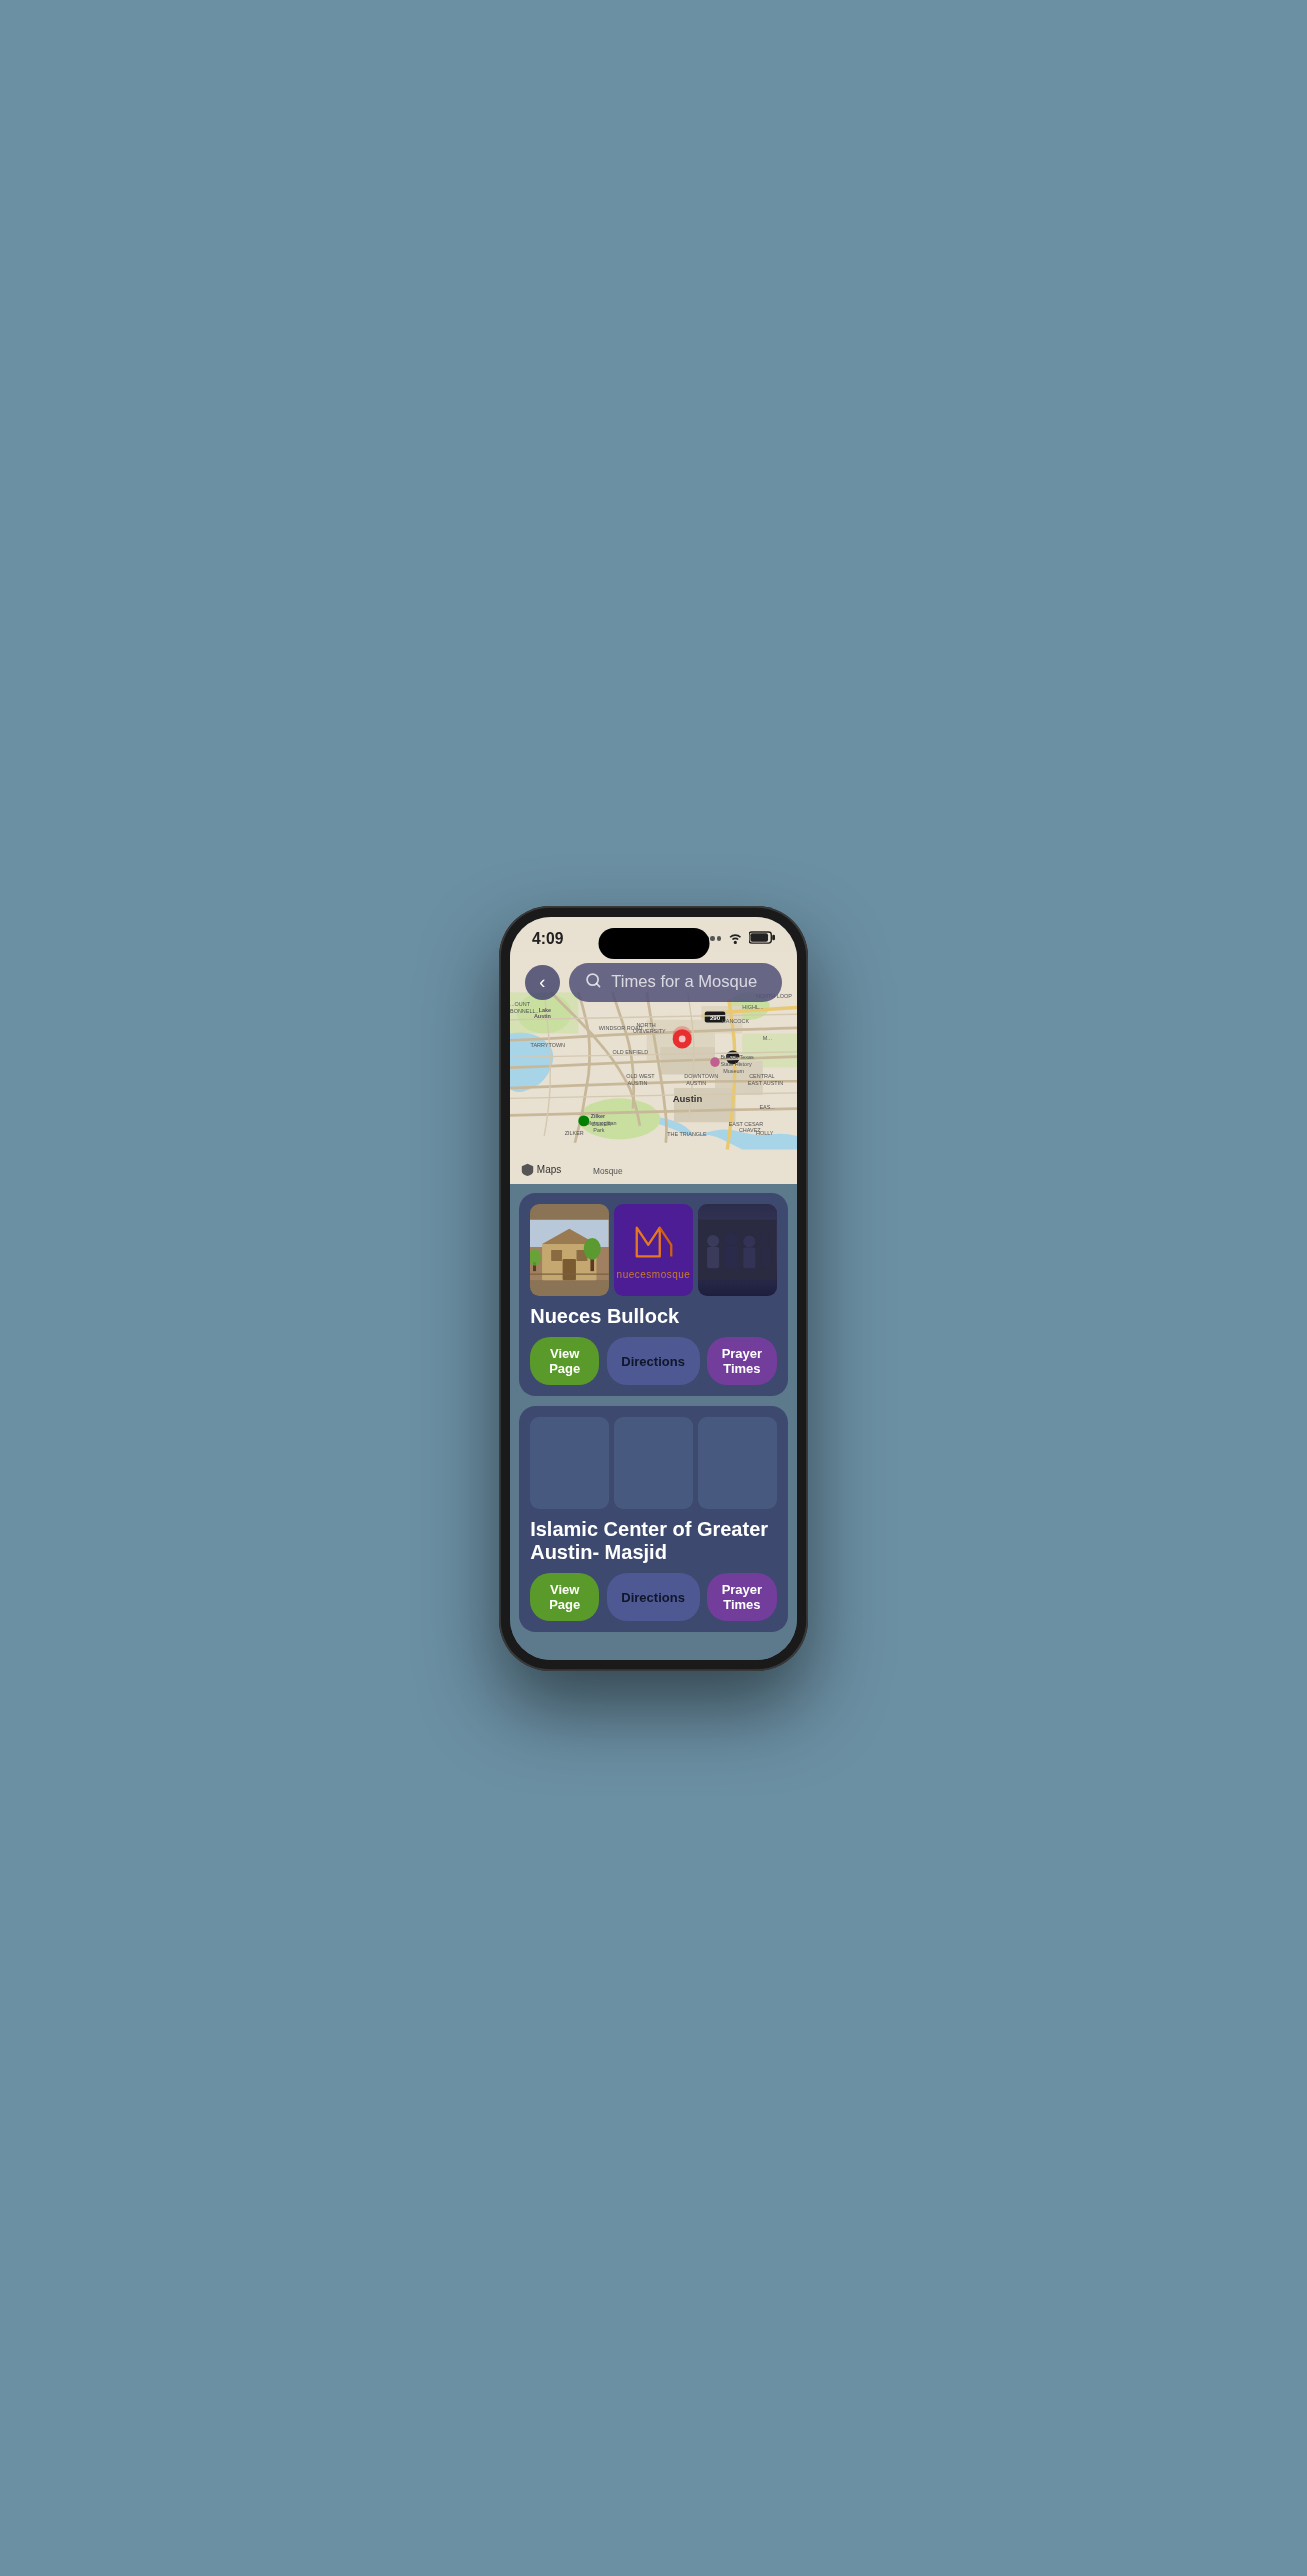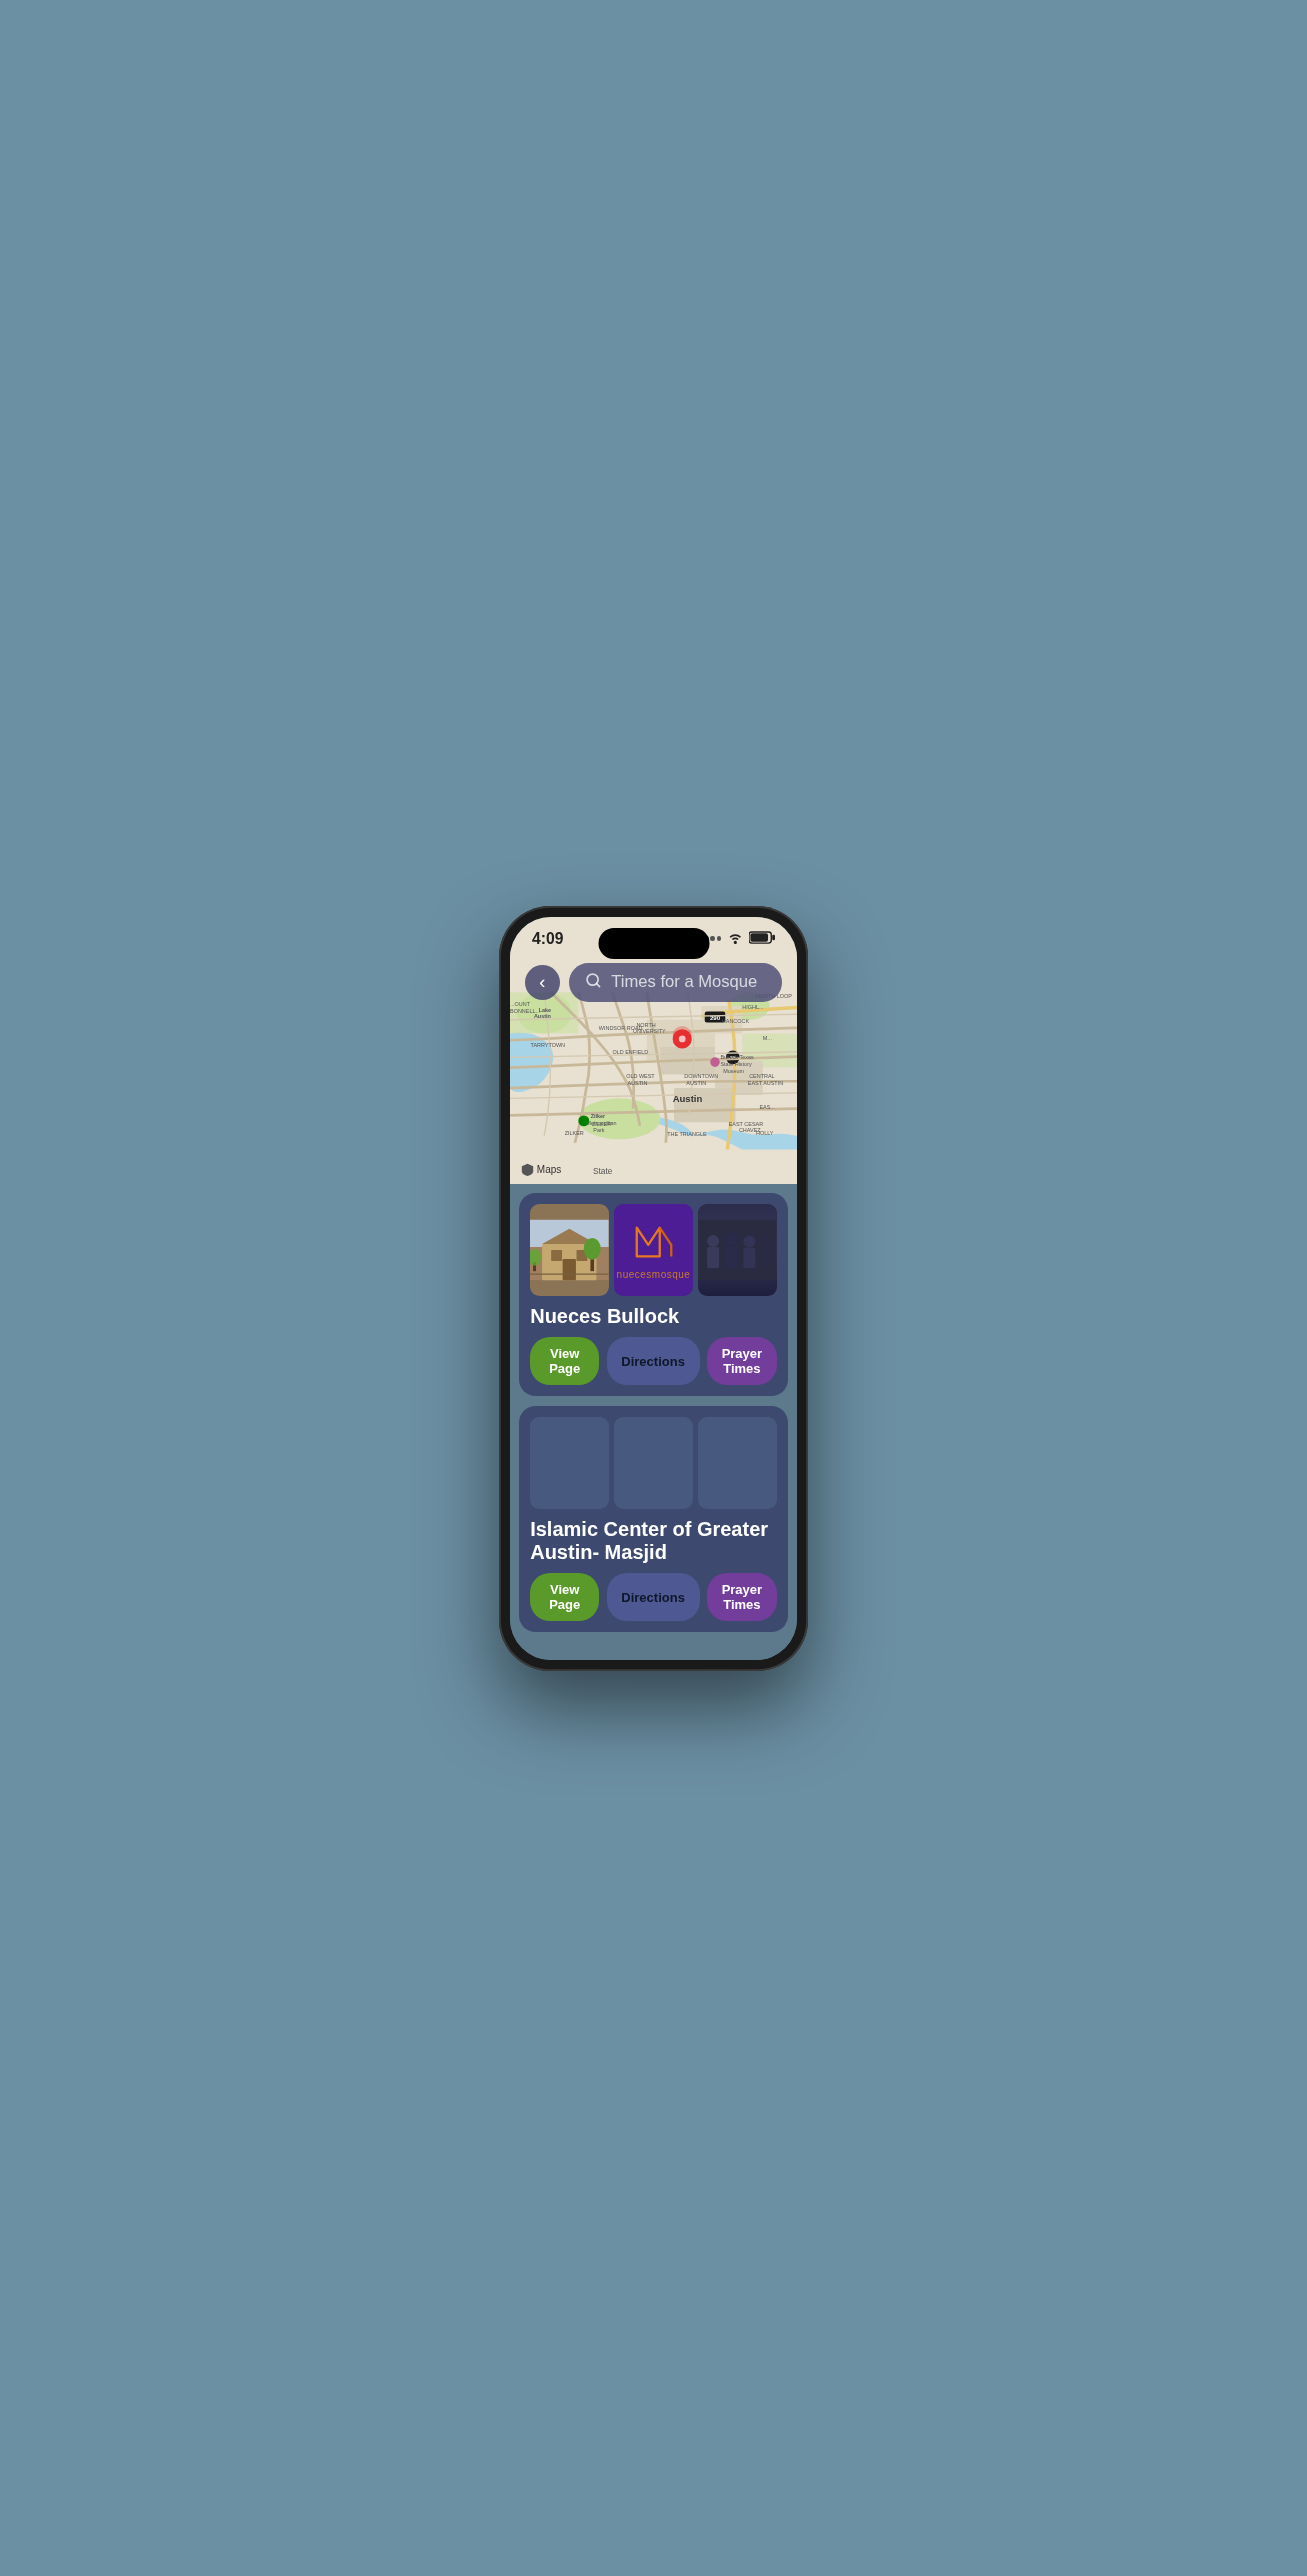--- a/index.html
+++ b/index.html
@@ -446,21 +446,21 @@
           </div>
         </div>
 
         
         <div class="maps-credit">
           <svg width="13" height="13" viewBox="0 0 16 16">
               <path d="M8 1L1 4v6c0 3 3 5 7 6 4-1 7-3 7-6V4L8 1z" fill="#555"></path>
             </svg>
           <span style="font-size:10px;color:#333;">Maps</span>
         </div>
-        <div class="maps-legal">State</div>
+        <div class="maps-legal">Mosque</div>
       </div>
     </div>
 
     <div class="mosque-list">
 
       <div class="mosque-card">
         <div class="mosque-images">
 
           <div class="mosque-img mosque-img-1">
             <svg width="100%" height="100%" viewBox="0 0 130 100" xmlns="http://www.w3.org/2000/svg">

